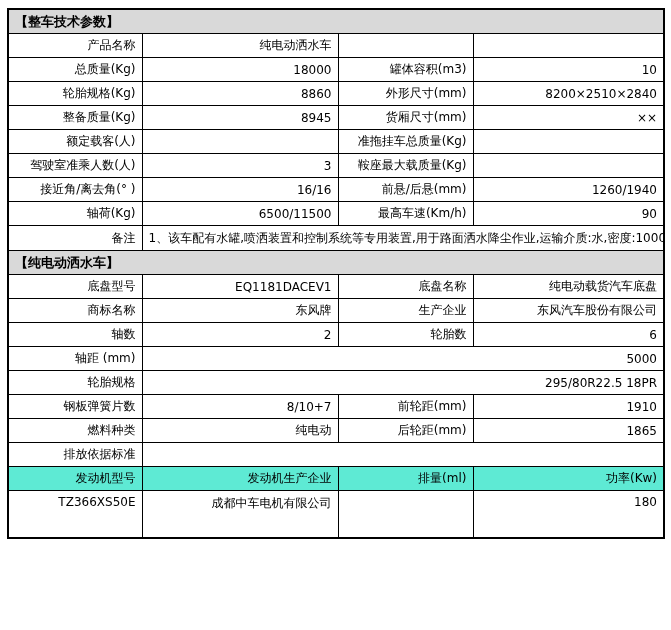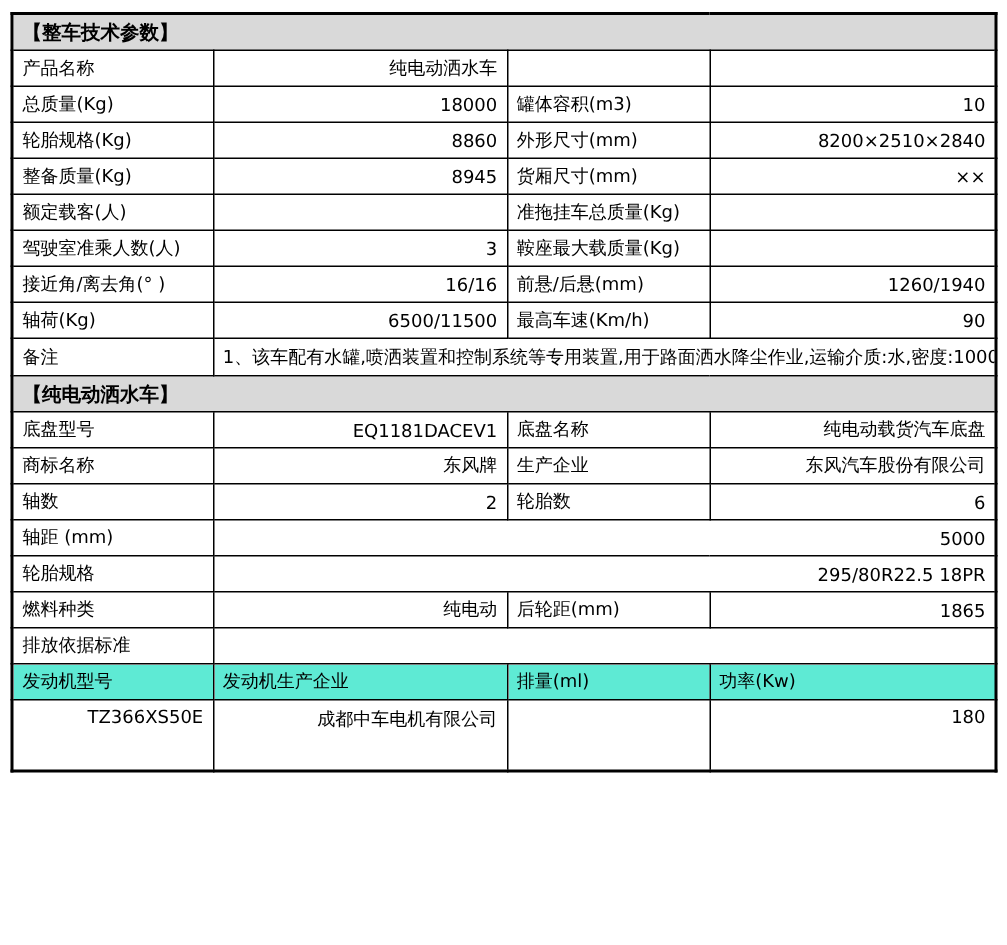--- a/index.html
+++ b/index.html
@@ -31,21 +31,21 @@
     overflow: hidden;
     white-space: nowrap;
     text-overflow: clip;
   }
   td.section-title {
     background: #d9d9d9;
     font-weight: bold;
     font-size: 13px;
     padding-left: 5px;
   }
-  td.lbl { text-align: left; }
+  td.lbl { text-align: right; }
   td.val { text-align: right; }
   td.top { vertical-align: top; padding-top: 4px; }
   td.remark {
     white-space: normal;
     line-height: 20px;
     vertical-align: top;
     padding: 2px 6px;
     word-break: break-all;
   }
   tr.engine-hdr td { background: #5eead4; }
@@ -148,20 +148,26 @@
       <tr>
         <td class="lbl">轴距 (mm)</td>
         <td class="val" colspan="3">5000</td>
       </tr>
       <tr>
         <td class="lbl">轮胎规格</td>
         <td class="val" colspan="3">295/80R22.5 18PR</td>
       </tr>
 
       <tr>
+        <td class="lbl">钢板弹簧片数</td>
+        <td class="val">8/10+7</td>
+        <td class="lbl">前轮距(mm)</td>
+        <td class="val">1910</td>
+      </tr>
+      <tr>
         <td class="lbl">燃料种类</td>
         <td class="val">纯电动</td>
         <td class="lbl">后轮距(mm)</td>
         <td class="val">1865</td>
       </tr>
 
       <tr>
         <td class="lbl">排放依据标准</td>
         <td class="val" colspan="3"></td>
       </tr>

